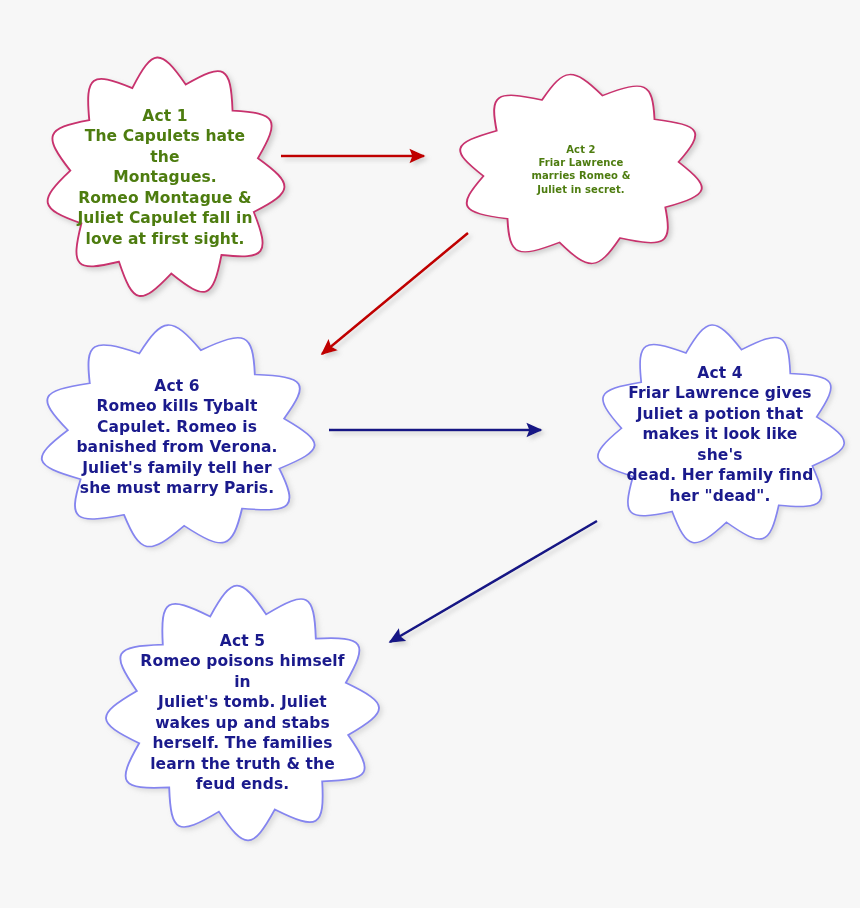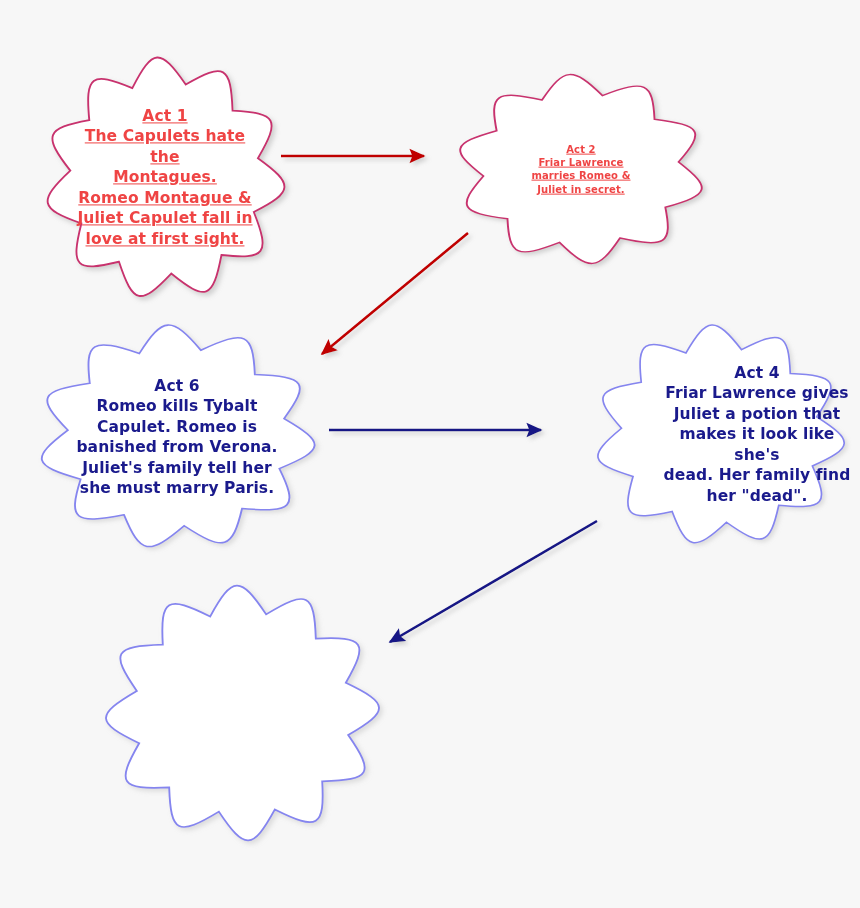--- a/index.html
+++ b/index.html
@@ -43,34 +43,34 @@
     top: 50%;
     width: 72%;
     transform: translateY(-50%);
     text-align: center;
     line-height: 1.32;
     white-space: pre-line;
     font-family: "DejaVu Sans", sans-serif;
     font-weight: 600;
     letter-spacing: 0.1px;
   }
-  .pink .cloud-text { color: #ef4444; text-decoration: underline; }
+  .pink .cloud-text { color: #4d7c0f; }
   .blue .cloud-text { color: #1a1a8c; }
 
   
   #node-act1 { left: 40px;  top: 52px;  width: 250px; height: 252px; }
   #node-act2 { left: 452px; top: 70px;  width: 258px; height: 198px; }
   #node-act3 { left: 33px;  top: 320px; width: 288px; height: 234px; }
   #node-act4 { left: 590px; top: 320px; width: 260px; height: 230px; }
   #node-act5 { left: 100px; top: 580px; width: 285px; height: 266px; }
 
   #node-act1 .cloud-text { font-size: 15.5px; }
   #node-act2 .cloud-text { font-size: 10px; }
   #node-act3 .cloud-text { font-size: 15.5px; }
-  #node-act4 .cloud-text { font-size: 15.5px; margin-left: 37px; }
+  #node-act4 .cloud-text { font-size: 15.5px; }
   #node-act5 .cloud-text { font-size: 15.5px; }
 </style>
 </head>
 <body>
 
 <div id="stage">
 
   <svg id="arrow-layer" viewBox="0 0 860 908" width="860" height="908">
     <defs>
       <marker id="head-red" markerWidth="7" markerHeight="7" refX="5.6" refY="3" orient="auto" markerUnits="strokeWidth">
@@ -160,15 +160,22 @@
 
   <div class="cloud blue" id="node-act5">
     <svg viewBox="0 0 200 200" preserveAspectRatio="none">
       <path class="cloud-path" d="M 116.59 25.83 C 145.46 7.12, 150.34 9.67, 151.45 44.06 C 185.81 42.29, 188.76 46.94, 172.52 77.28 C 203.16 92.93, 203.39 98.43, 174.17 116.59 C 192.88 145.46, 190.33 150.34, 155.94 151.45 C 157.71 185.81, 153.06 188.76, 122.72 172.52 C 107.07 203.16, 101.57 203.39, 83.41 174.17 C 54.54 192.88, 49.66 190.33, 48.55 155.94 C 14.19 157.71, 11.24 153.06, 27.48 122.72 C -3.16 107.07, -3.39 101.57, 25.83 83.41 C 7.12 54.54, 9.67 49.66, 44.06 48.55 C 42.29 14.19, 46.94 11.24, 77.28 27.48 C 92.93 -3.16, 98.43 -3.39, 116.59 25.83 Z" fill="#ffffff" stroke="#8585ef" stroke-width="1.3" filter="url(#shadow-act5)"></path>
       <defs>
         <filter id="shadow-act5" x="-25%" y="-25%" width="160%" height="160%">
           <feDropShadow dx="2" dy="2" stdDeviation="1.8" flood-color="#b0b0b0" flood-opacity="0.38"></feDropShadow>
         </filter>
       </defs>
     </svg>
+    <div class="cloud-text">Act 5
+Romeo poisons himself in
+Juliet's tomb. Juliet
+wakes up and stabs
+herself. The families
+learn the truth &amp; the
+feud ends.</div>
   </div>
 
 </div>
 
 </body></html>

